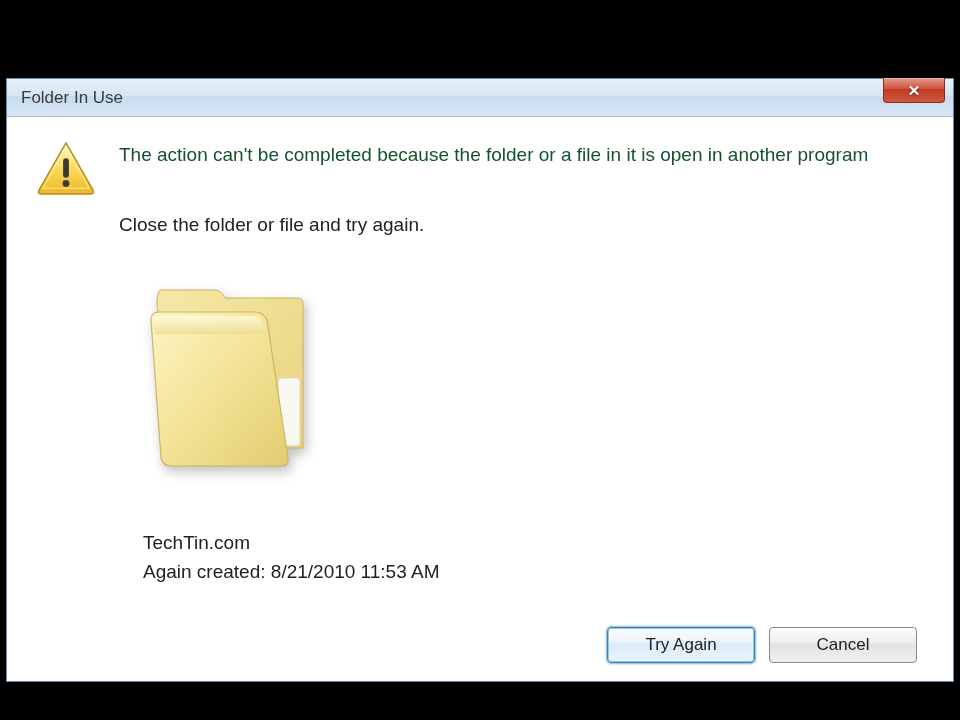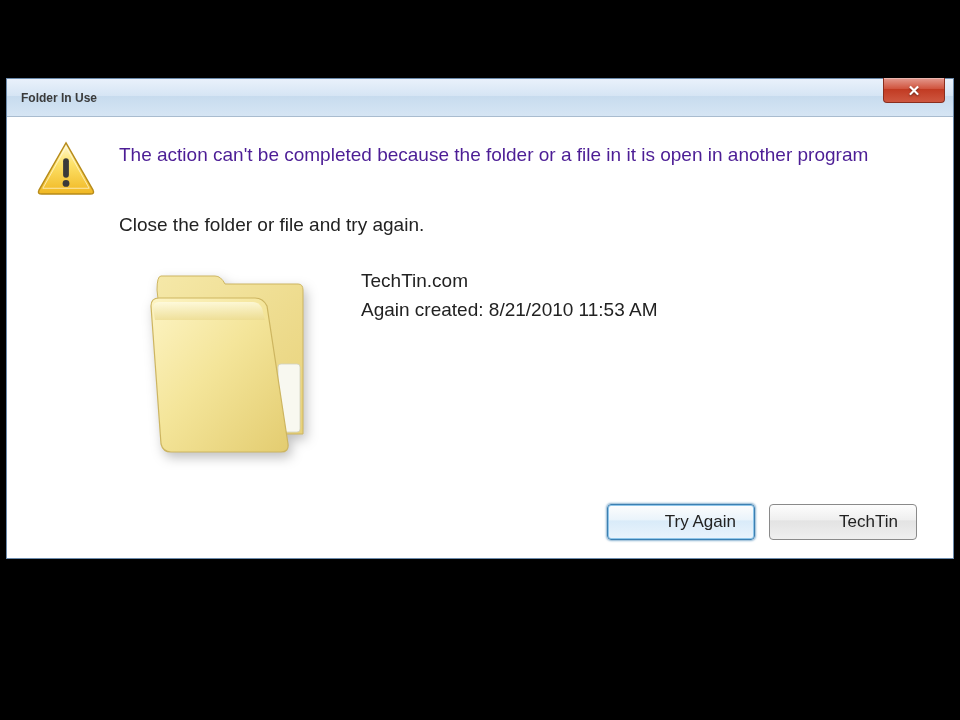--- a/index.html
+++ b/index.html
@@ -23,23 +23,23 @@
     .titlebar {
       height: 38px;
       background: linear-gradient(180deg, #e9f1fb 0%, #d6e5f4 45%, #c7dbee 46%, #d6e5f4 100%);
       border-bottom: 1px solid #a9bccf;
       position: relative;
       display: flex;
       align-items: center;
       padding-left: 14px;
     }
     .titlebar-title {
-      font-size: 12px;
+      font-size: 17px;
       color: #3a3a3a;
-      font-weight: 700;
+      font-weight: 400;
     }
     .close-btn {
       position: absolute;
       right: 8px;
       top: -1px;
       width: 62px;
       height: 25px;
       background: linear-gradient(180deg, #e49a8f 0%, #d0533d 45%, #c13a22 46%, #ce5740 100%);
       border: 1px solid #8a2e1e;
       border-top: none;
@@ -70,35 +70,36 @@
     .warn-icon {
       flex-shrink: 0;
       width: 62px;
       height: 56px;
       position: relative;
     }
     .warn-icon svg { width: 100%; height: 100%; }
     .msg-text {
       flex: 1;
       font-size: 19px;
-      color: #4c1d95;
+      color: #14532d;
       line-height: 1.55;
     }
     .instruction {
       margin-left: 84px;
       font-size: 19px;
       color: #222;
-      margin-bottom: 28px;
+      margin-bottom: 42px;
     }
     .item-row {
       display: flex;
       gap: 48px;
       margin-left: 108px;
       margin-bottom: 40px;
       align-items: flex-start;
+      flex-direction: column;
     }
     .folder-icon {
       width: 170px;
       height: 200px;
       flex-shrink: 0;
     }
     .folder-icon svg { width: 100%; height: 100%; filter: drop-shadow(3px 5px 6px rgba(0,0,0,0.25)); }
     .item-details {
       padding-top: 2px;
       font-size: 19px;
@@ -116,21 +117,20 @@
       min-width: 148px;
       height: 36px;
       background: linear-gradient(180deg, #fdfdfd 0%, #eeeeee 45%, #e3e3e3 46%, #efefef 100%);
       border: 1px solid #8a8a8a;
       border-radius: 4px;
       font-size: 17px;
       color: #222;
       font-family: inherit;
       cursor: pointer;
       padding: 0 18px;
-      text-align: right;
     }
     .btn-default {
       border: 1px solid #3c7fb1;
       box-shadow: 0 0 0 1px #8fc6ea inset, 0 0 2px 1px rgba(60,127,177,0.6);
       background: linear-gradient(180deg, #fdfdfd 0%, #e9f3fb 45%, #d9ebf9 46%, #eaf4fc 100%);
     }
   </style>
 </head>
 <body>
 
@@ -188,16 +188,16 @@
       <div class="item-details">
         <div>TechTin.com</div>
         <div>
           <span>Again created:</span>
           <span>8/21/2010 11:53 AM</span>
         </div>
       </div>
     </div>
     <div class="button-row">
       <button class="btn btn-default">Try Again</button>
-      <button class="btn">TechTin</button>
+      <button class="btn">Cancel</button>
     </div>
   </div>
 </div>
 
 </body></html>

